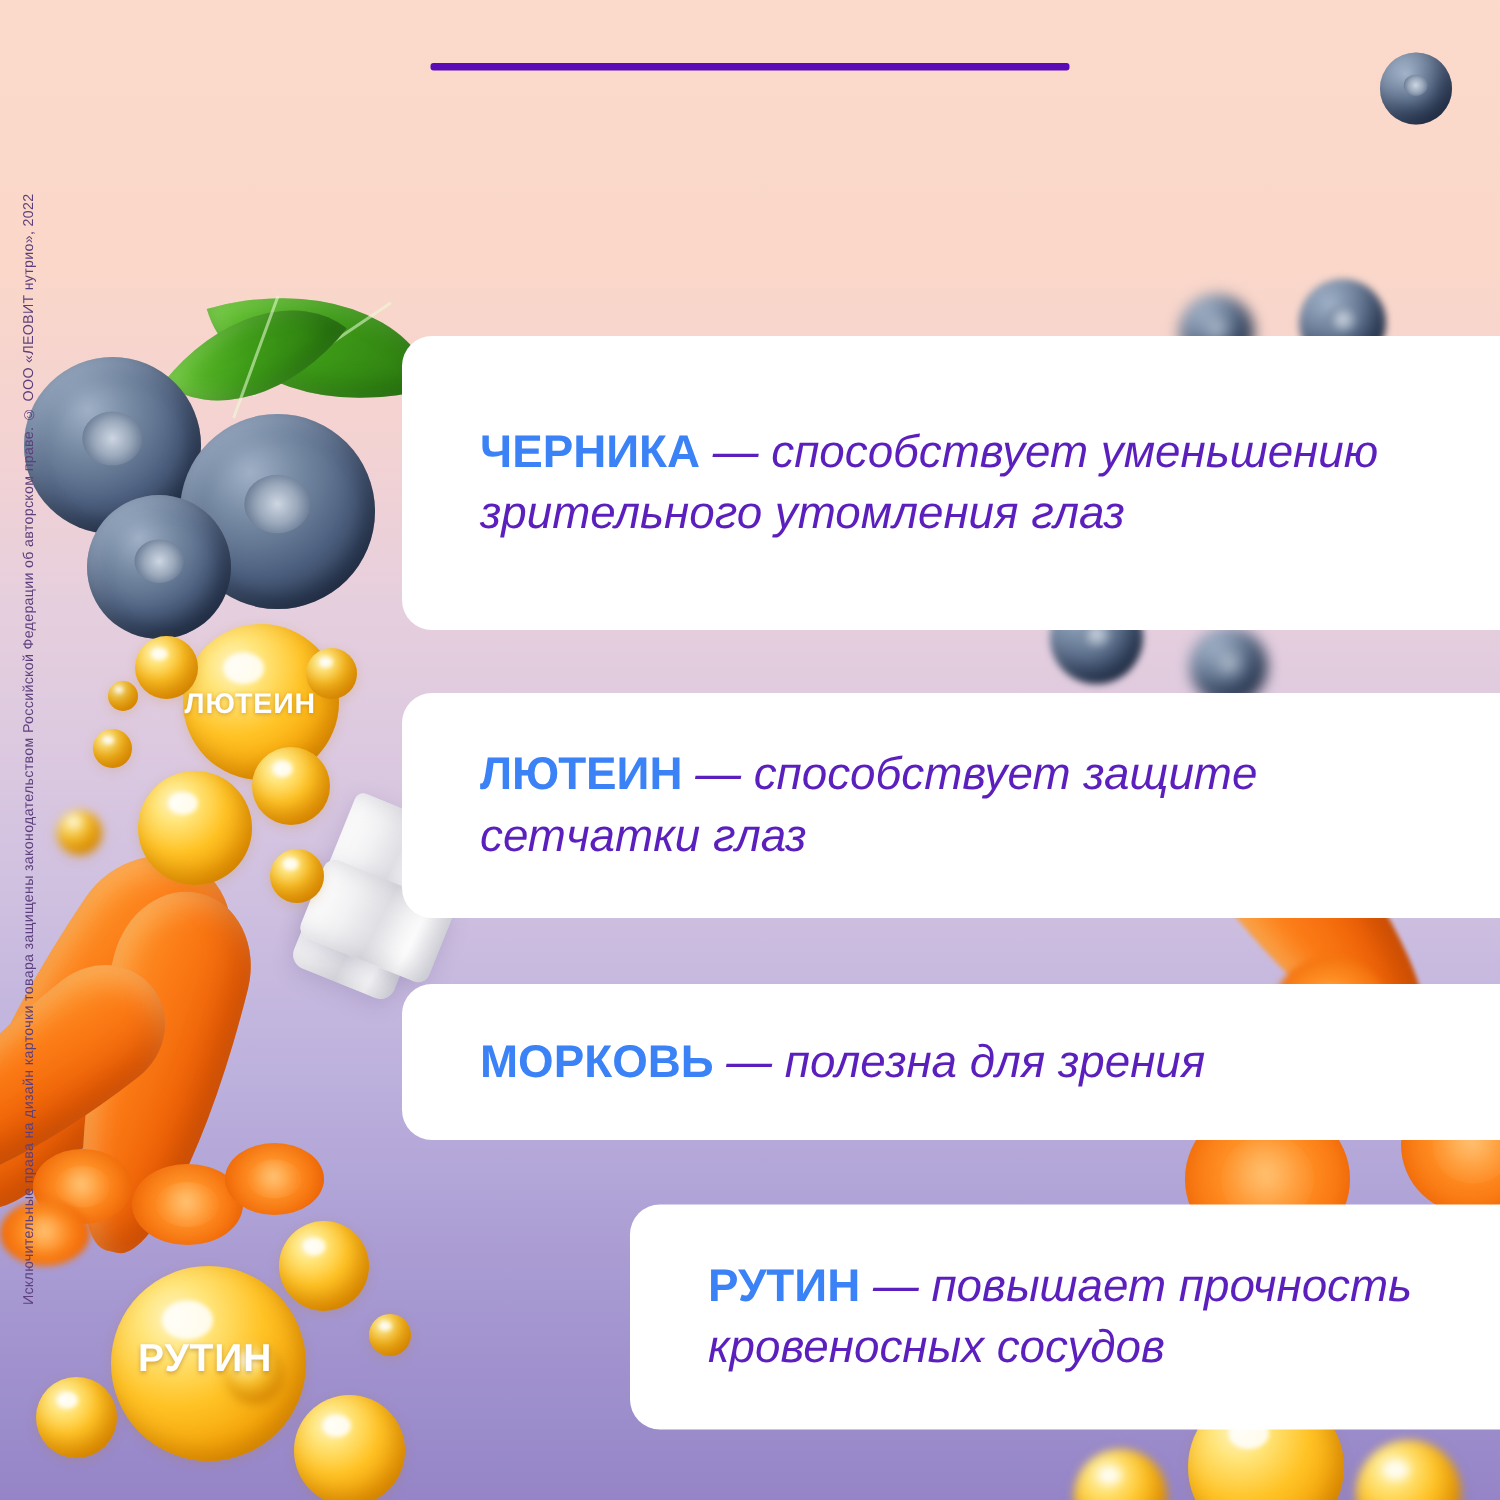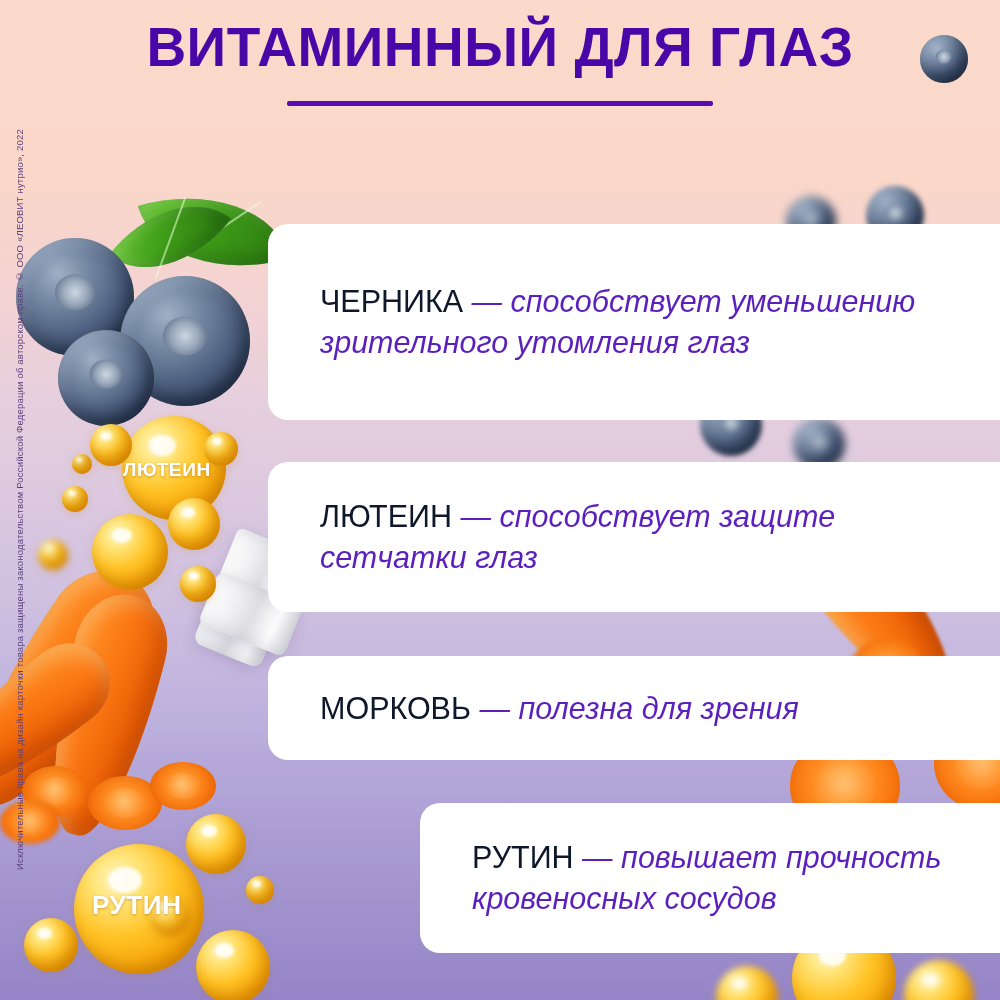--- a/index.html
+++ b/index.html
@@ -123,21 +123,21 @@
     background:#ffffff;
     border-radius:20px 0 0 20px;
     display:flex;align-items:center;
     z-index:25;
   }
   .card-text{
     padding-left:52px;padding-right:30px;
     font-size:30.5px;line-height:1.33;color:#5b1fbd;
     font-family:"Liberation Sans","DejaVu Sans",sans-serif;
   }
-  .card-text .term{font-weight:normal;font-style:normal;color:#0f172a;}
+  .card-text .term{font-weight:bold;font-style:normal;color:#3b82f6;}
   .card-text .desc{font-style:italic;color:#5b1fbd;}
 
   
   .badge{
     position:absolute;z-index:35;
     color:#ffffff;font-weight:bold;letter-spacing:.6px;
     text-shadow:0 1px 3px rgba(150,90,0,.45);
     font-family:"Liberation Sans","DejaVu Sans",sans-serif;
   }
   #badge-lutein{left:123px;top:459px;font-size:19px;}
@@ -201,21 +201,20 @@
     <div class="drop" style="left:792px;top:926px;width:104px;height:104px;"></div>
     <div class="drop blur" style="left:716px;top:966px;width:62px;height:62px;"></div>
     <div class="drop blur" style="left:904px;top:960px;width:70px;height:70px;"></div>
   </div>
 
   <div class="copyright">
     <span>Исключительные права на дизайн карточки товара защищены законодательством Российской Федерации об авторском праве. © ООО «ЛЕОВИТ нутрио», 2022</span>
   </div>
 
   <div class="title-block">
-    <div class="title-line">ВИТАМИННЫЙ ДЛЯ ГЛАЗ</div>
     <div class="divider"></div>
   </div>
 
   <div class="card" style="top:224px;height:196px;width:732px;">
     <div class="card-text">
       <span class="term">ЧЕРНИКА</span><span class="desc"> — </span><span class="desc">способствует уменьшению зрительного утомления глаз</span>
     </div>
   </div>
 
   <div class="card" style="top:462px;height:150px;width:732px;">

